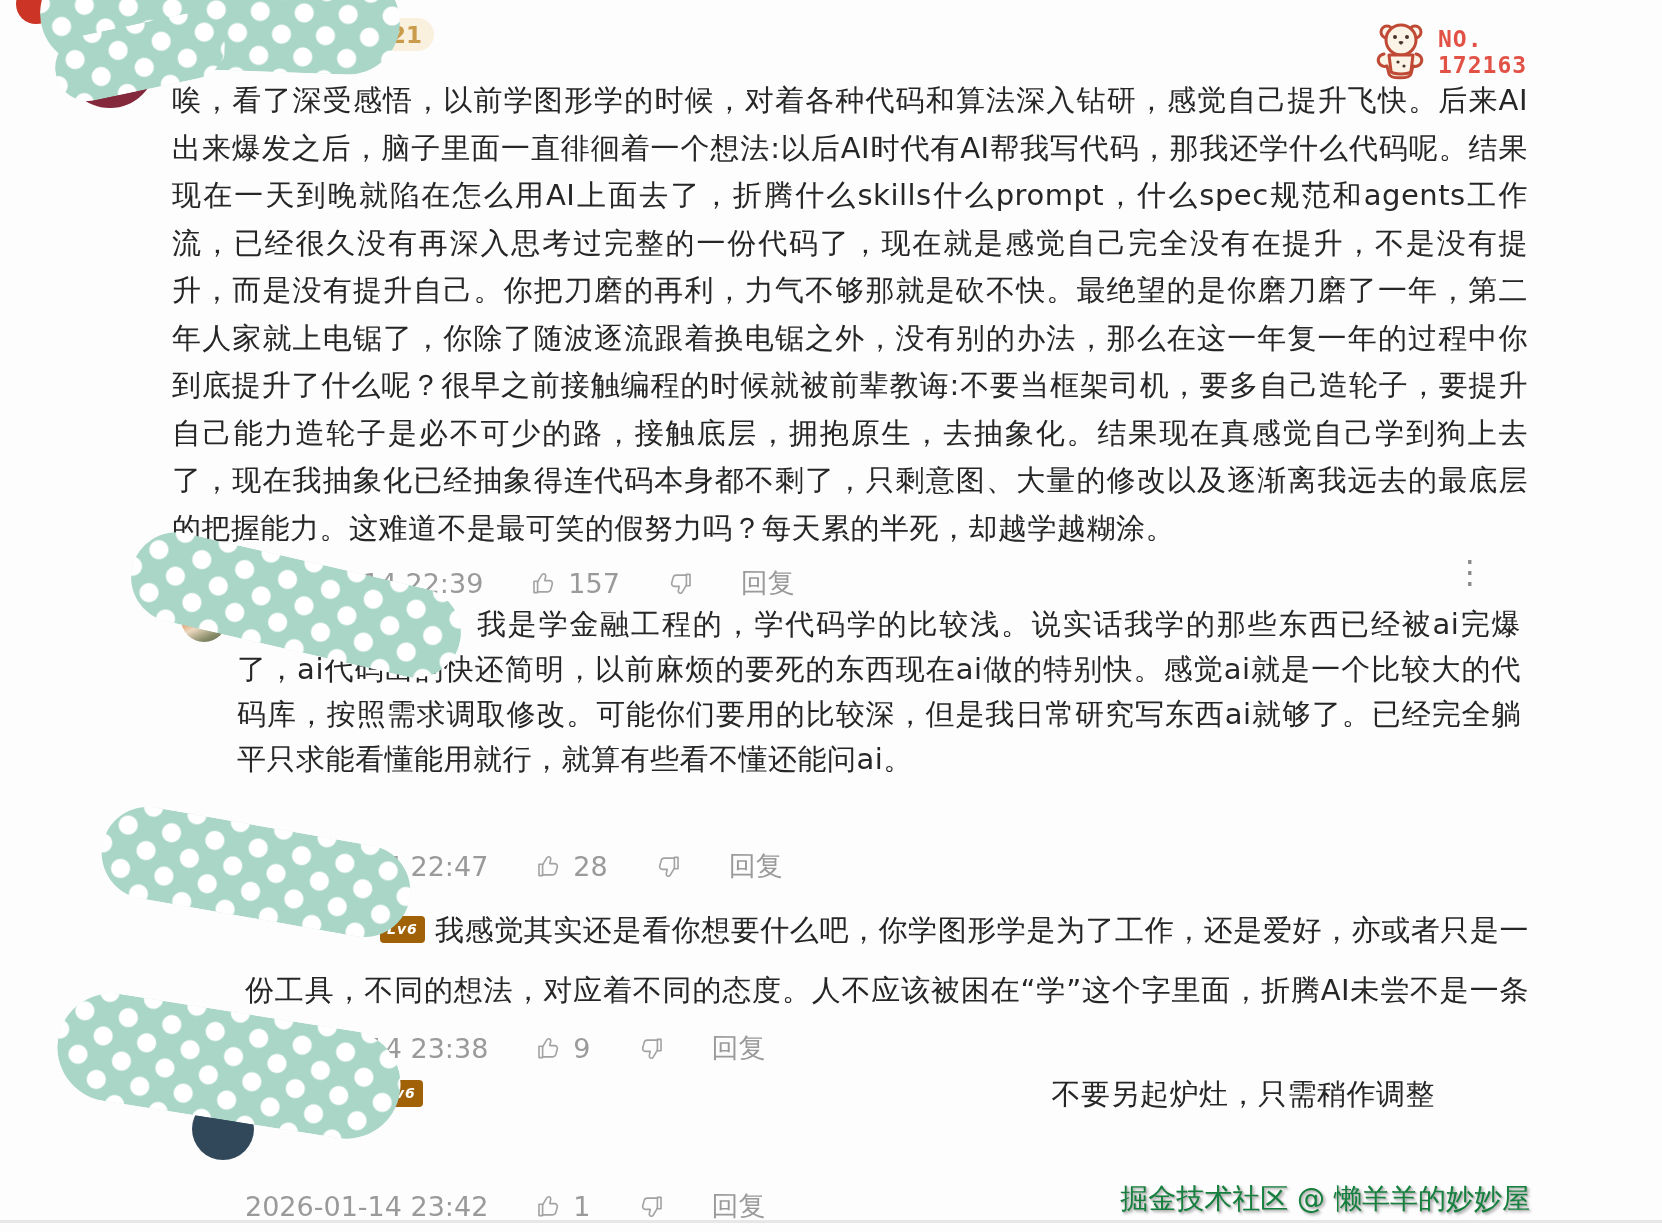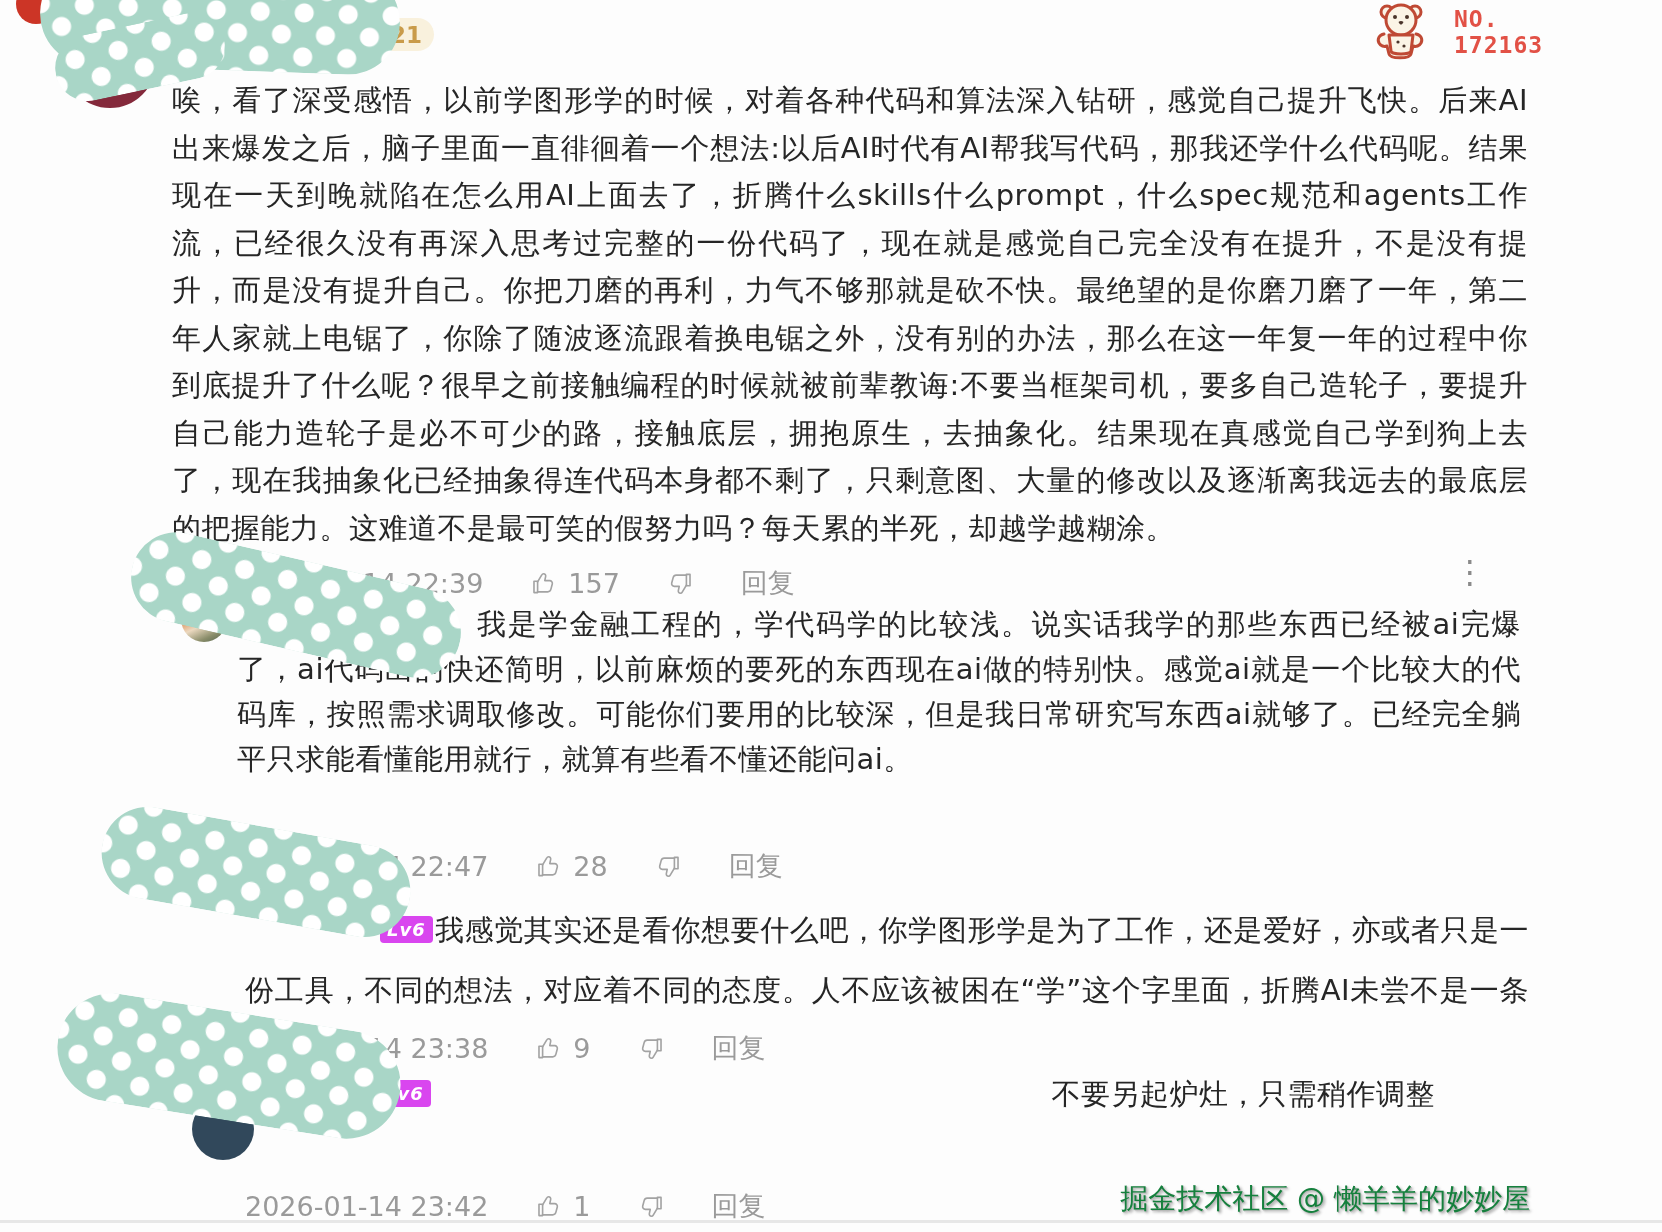--- a/index.html
+++ b/index.html
@@ -62,28 +62,28 @@
   .level-pill{
     position:absolute;left:342px;top:18px;width:92px;height:33px;border-radius:17px;
     background:#f9f1dd;color:#c99b4a;font-size:23px;font-weight:bold;
     display:flex;align-items:center;justify-content:flex-end;
     padding-right:12px;box-sizing:border-box;z-index:3;
   }
   .badge-glyph{width:15px;height:19px;margin-right:6px;
     background:repeating-linear-gradient(#bf8f3e 0 3px, rgba(0,0,0,0) 3px 6px);
     border-left:2px solid #bf8f3e;}
   .lv-badge{
-    position:absolute;background:#d946ef;color:#ffffff;font-size:18px;
+    position:absolute;background:#a16207;color:#ffffff;font-size:14px;
     font-weight:bold;font-style:italic;line-height:27px;height:27px;
     padding:0 7px;border-radius:4px;z-index:3;letter-spacing:1px;
   }
   .b3{left:380px;top:916px;}
   .b4{left:378px;top:1080px;}
   
-  .serial{position:absolute;left:1372px;top:0;display:flex;gap:24px;align-items:flex-start;z-index:6;justify-content:space-between;}
+  .serial{position:absolute;left:1372px;top:20px;display:flex;gap:8px;align-items:flex-start;z-index:6;justify-content:space-between;}
   .serial-text{
     color:#e25146;font-family:"DejaVu Sans Mono","Liberation Mono",monospace;
     font-weight:bold;font-size:23px;line-height:26px;letter-spacing:1px;margin-top:6px;
   }
   
   .red-blob{position:absolute;background:#cc3526;border-radius:50%;z-index:4;}
   .r1{left:16px;top:-16px;width:40px;height:40px;}
   .r2{left:50px;top:-20px;width:30px;height:36px;transform:rotate(18deg);}
   
   .watermark{

